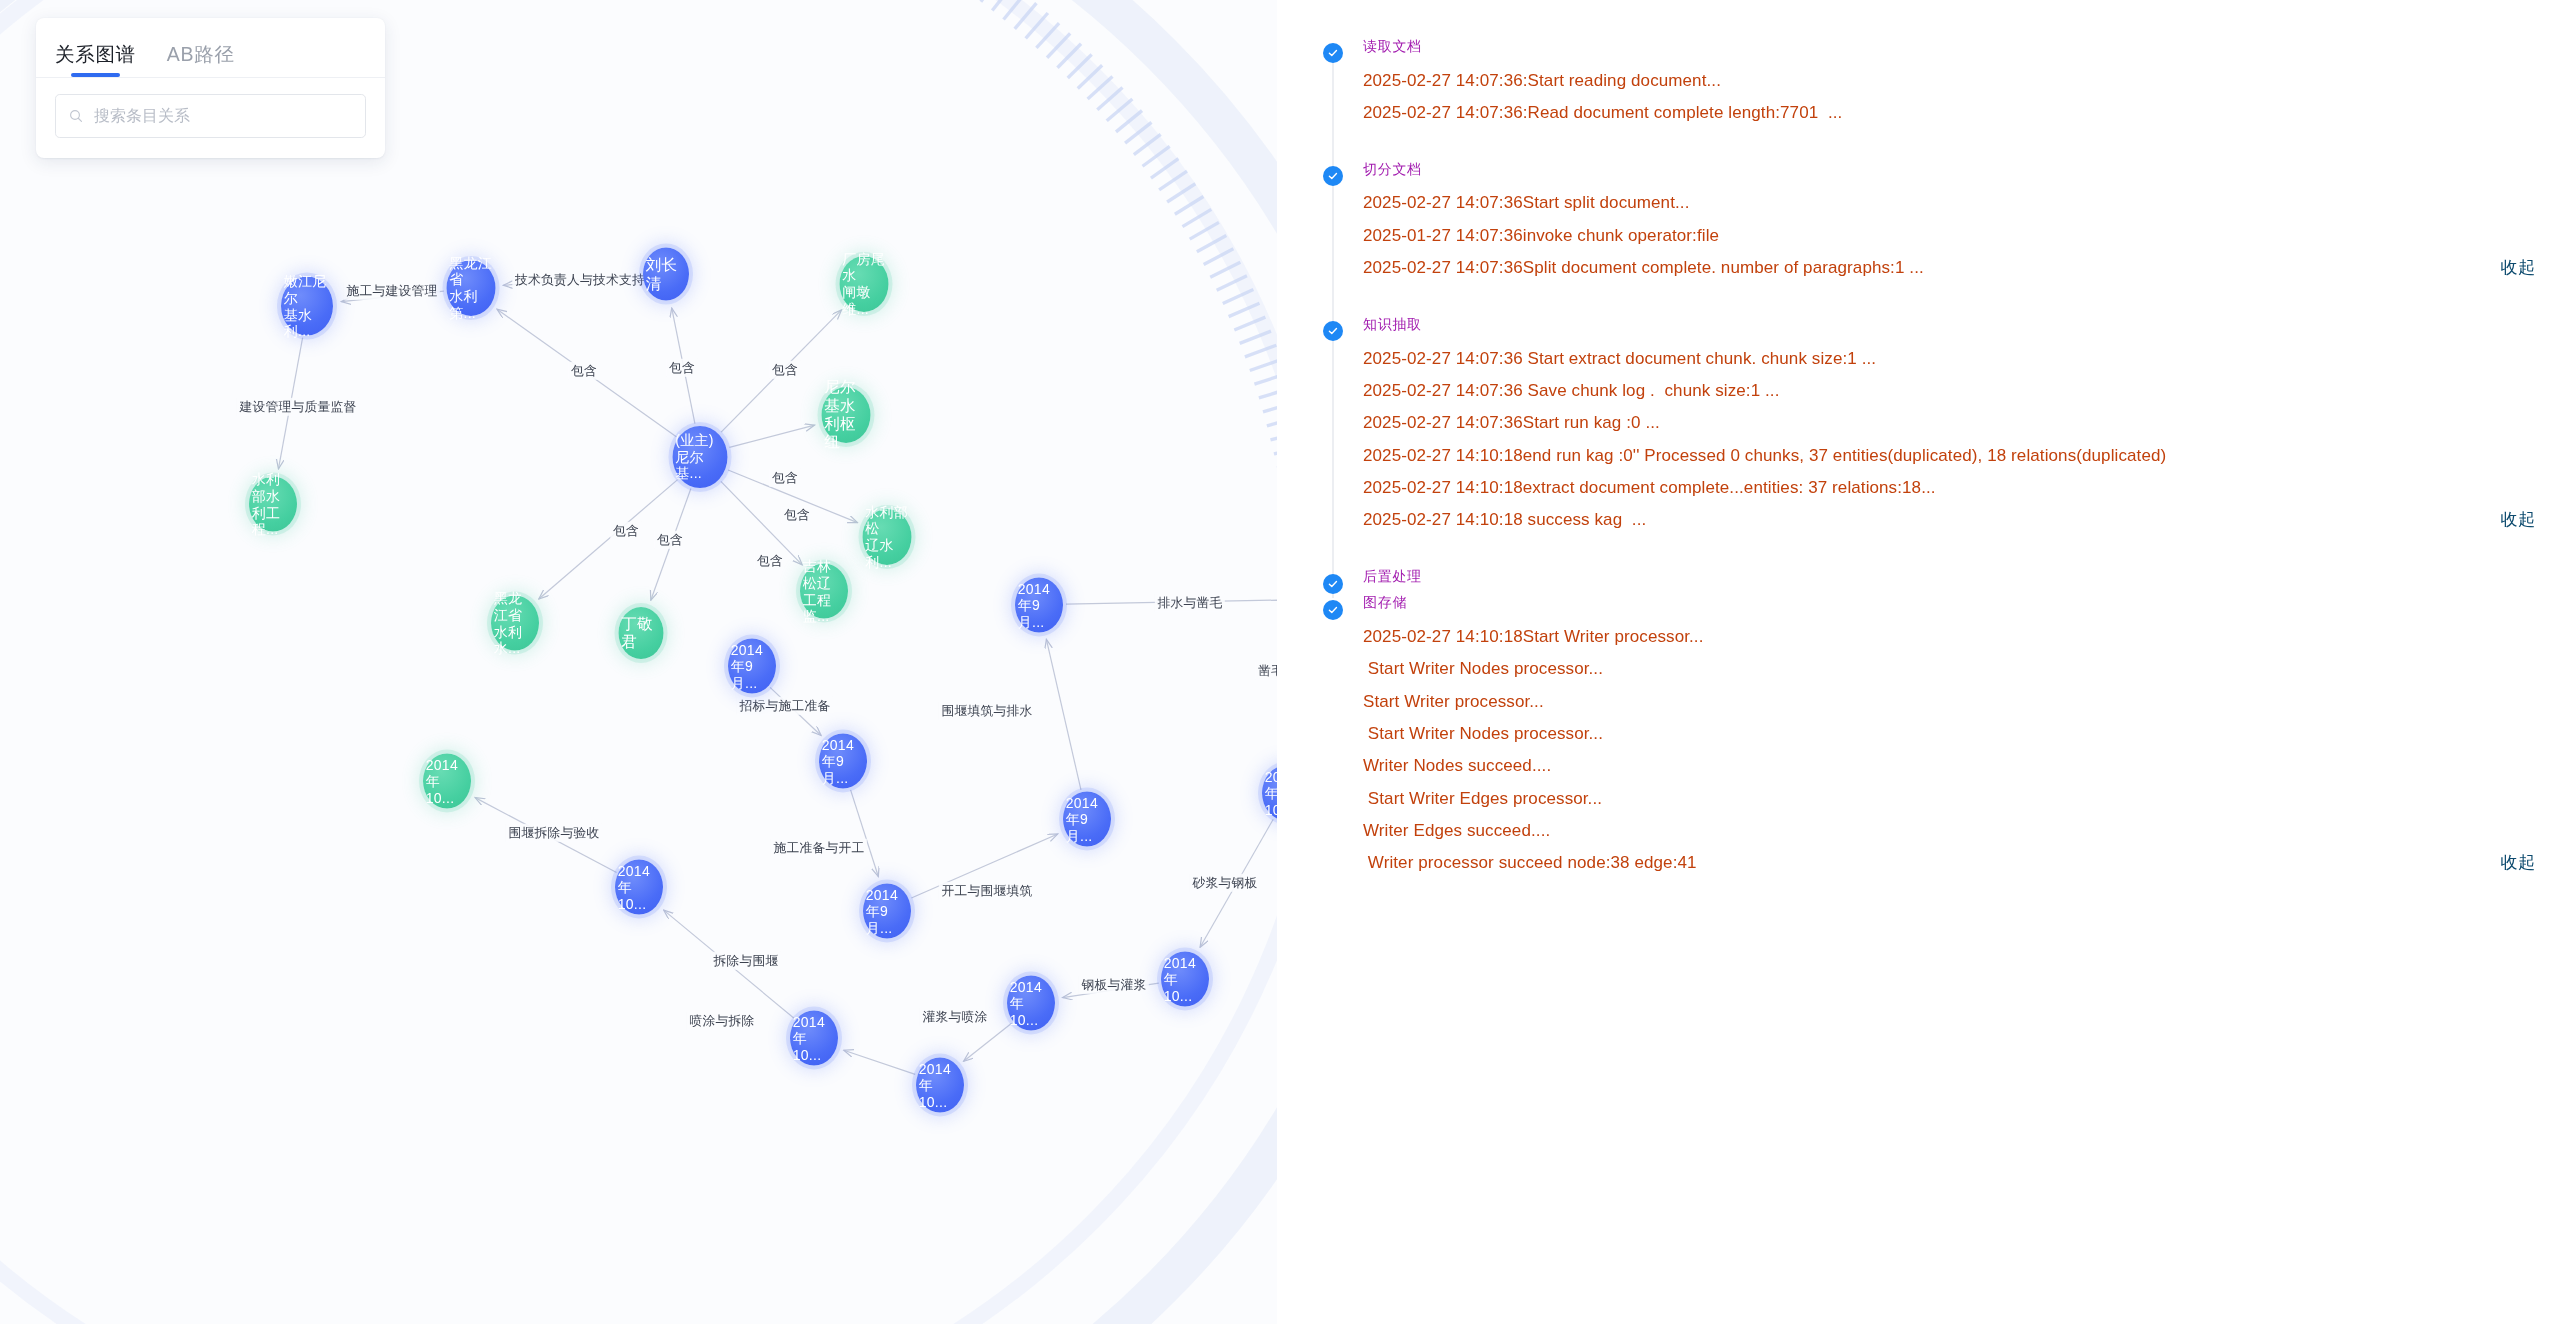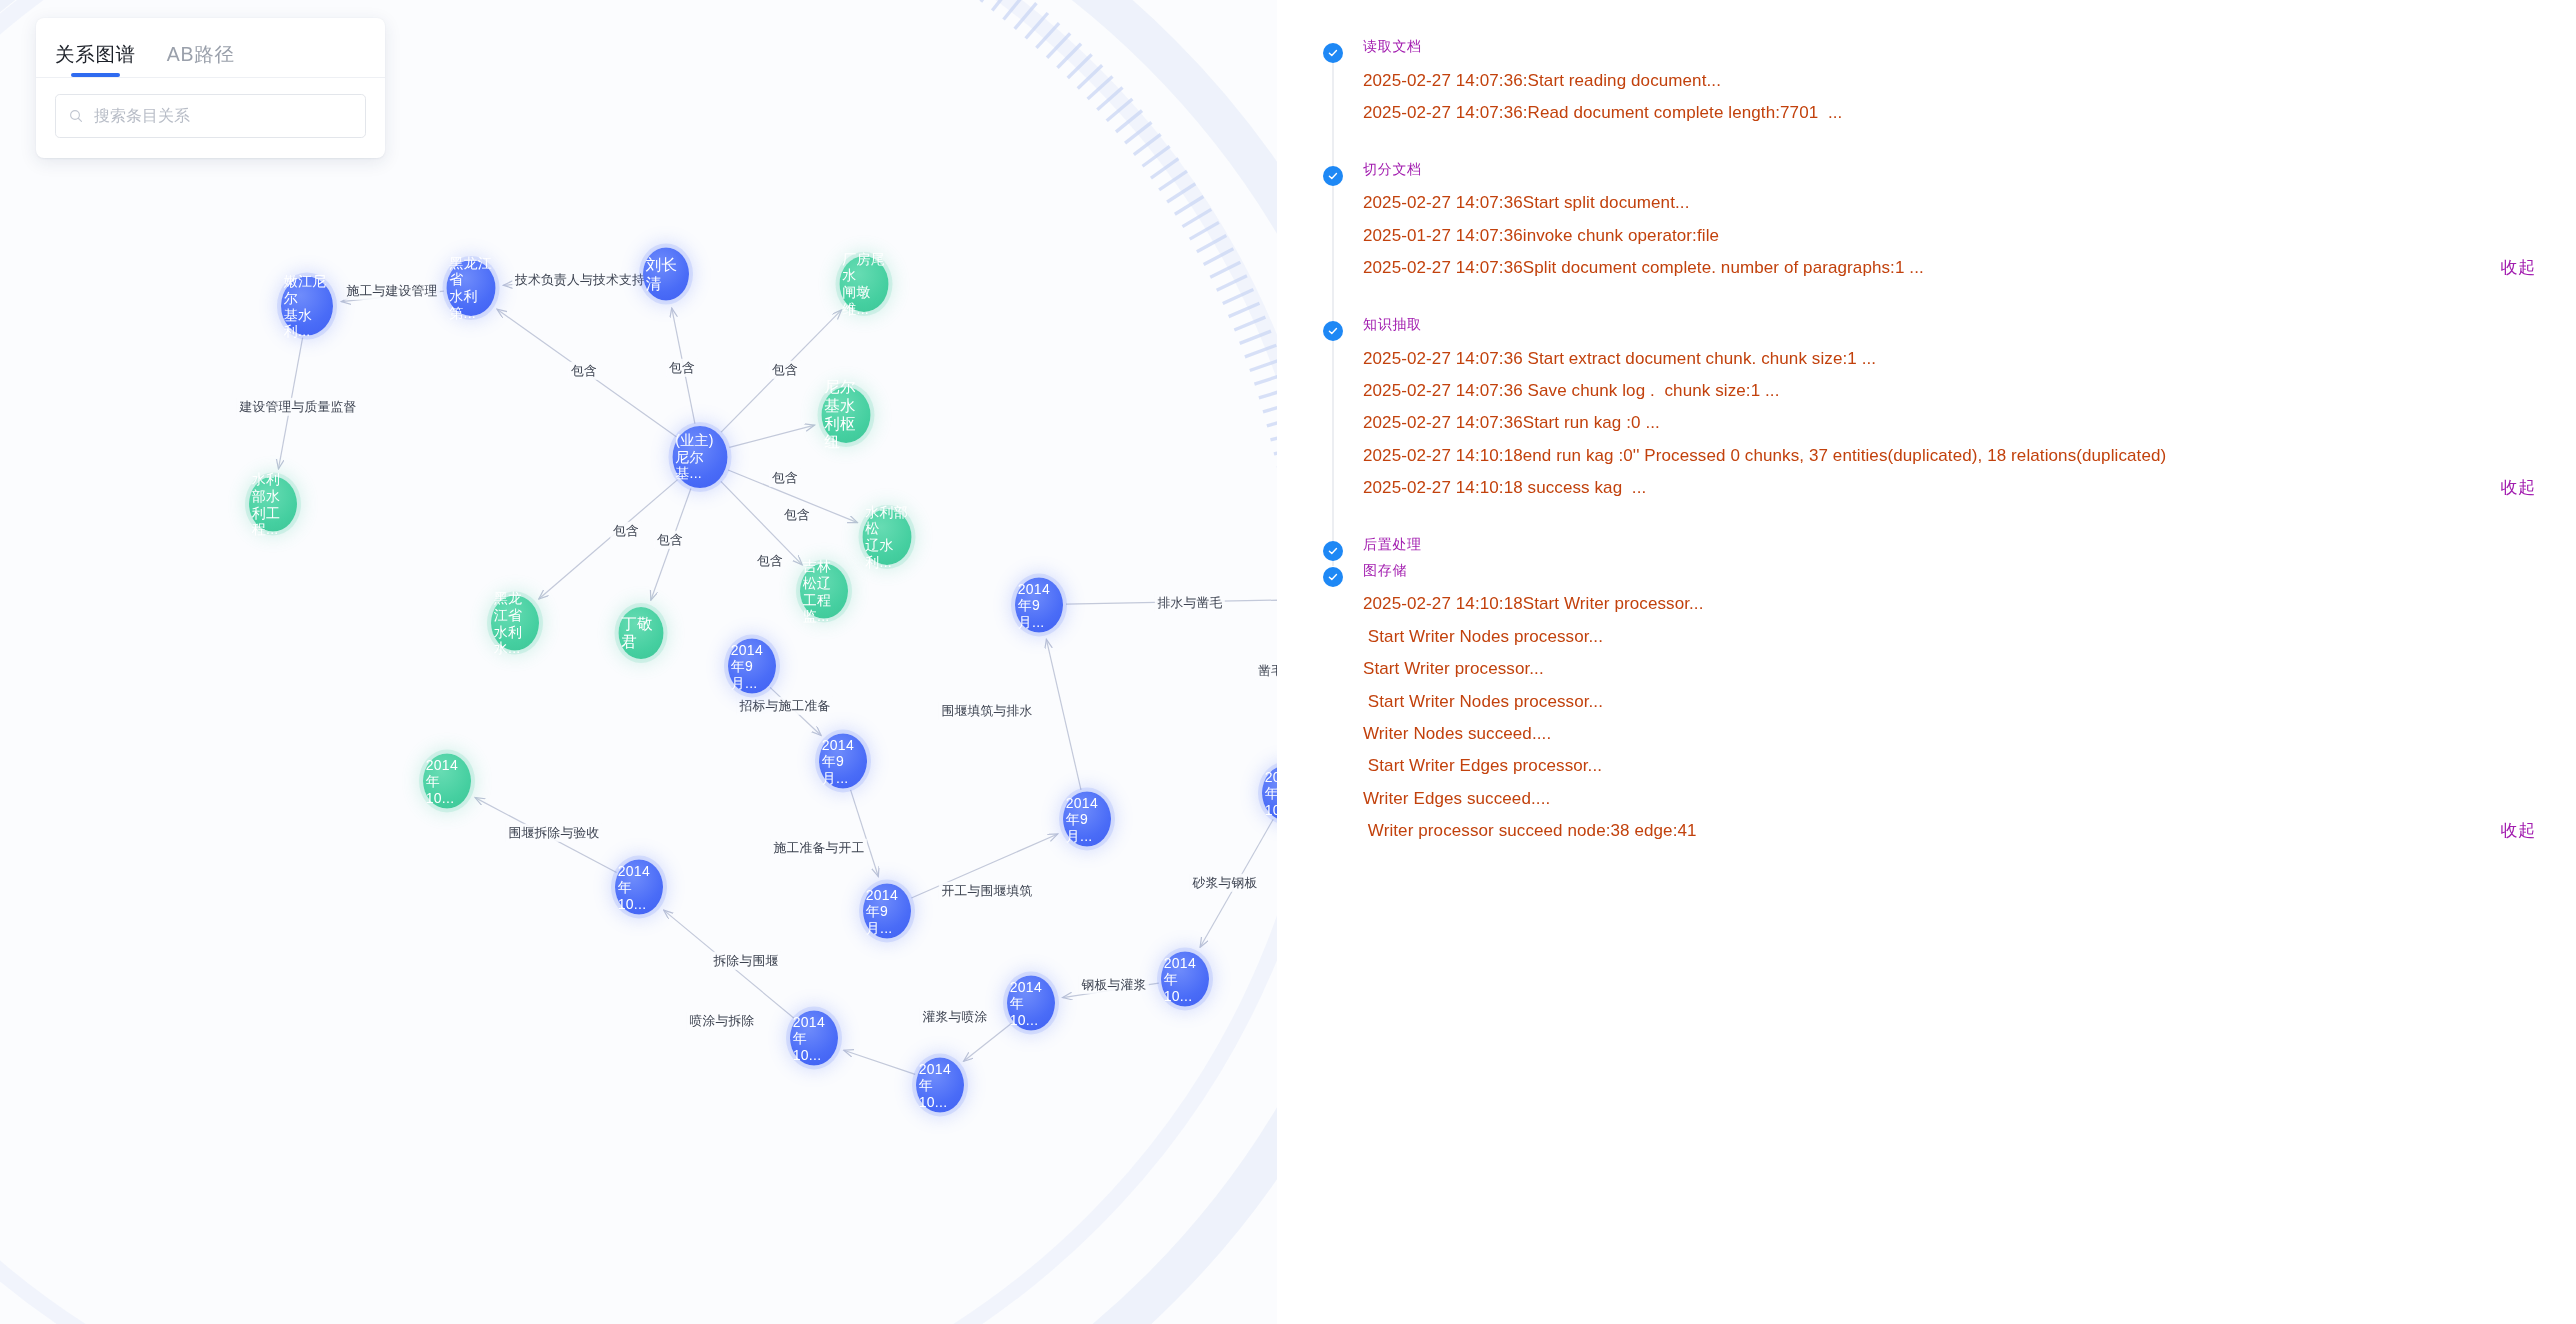--- a/index.html
+++ b/index.html
@@ -95,21 +95,21 @@
   .log-lines{padding:0 0 32px 0;}
   .log-row{
     display:flex;align-items:baseline;justify-content:space-between;
     padding:4.7px 0;
   }
   .log-text{
     font-size:17px;color:#c2410c;letter-spacing:0.1px;line-height:1.25;
     white-space:pre;
   }
   .collapse-link{
-    font-size:17px;color:#a21caf;cursor:pointer;flex:0 0 auto;margin-left:27px;letter-spacing:0.7px;
+    font-size:17px;color:#0c4a6e;cursor:pointer;flex:0 0 auto;margin-left:27px;letter-spacing:0.7px;
   }
   .collapse-link.hidden{visibility:hidden;}
 </style>
 </head>
 <body>
 
 <div id="graph-panel">
 
   <div class="ring-band" style="left:-349px;top:-222px;width:1707px;height:1707px;
               border:39px solid rgba(228,234,248,.55);"></div>
@@ -459,20 +459,24 @@
           </div>
           <div class="log-row">
             <span class="log-text">2025-02-27 14:07:36Start run kag :0 ...</span>
             <span class="collapse-link hidden">收起</span>
           </div>
           <div class="log-row">
             <span class="log-text">2025-02-27 14:10:18end run kag :0'' Processed 0 chunks, 37 entities(duplicated), 18 relations(duplicated)</span>
             <span class="collapse-link hidden">收起</span>
           </div>
           <div class="log-row">
+            <span class="log-text">2025-02-27 14:10:18extract document complete...entities: 37 relations:18...</span>
+            <span class="collapse-link hidden">收起</span>
+          </div>
+          <div class="log-row">
             <span class="log-text">2025-02-27 14:10:18 success kag  ...</span>
             <span class="collapse-link">收起</span>
           </div>
         </div>
       </div>
       <div class="stage">
         <div class="stage-rail"></div>
         <div class="stage-check">
           <svg width="12" height="12" viewBox="0 0 18 18">
             <path d="M3.6 9.3 L7.2 12.7 L14.2 5.4" fill="none" stroke="#fff" stroke-width="2.1" stroke-linecap="round" stroke-linejoin="round"></path>

